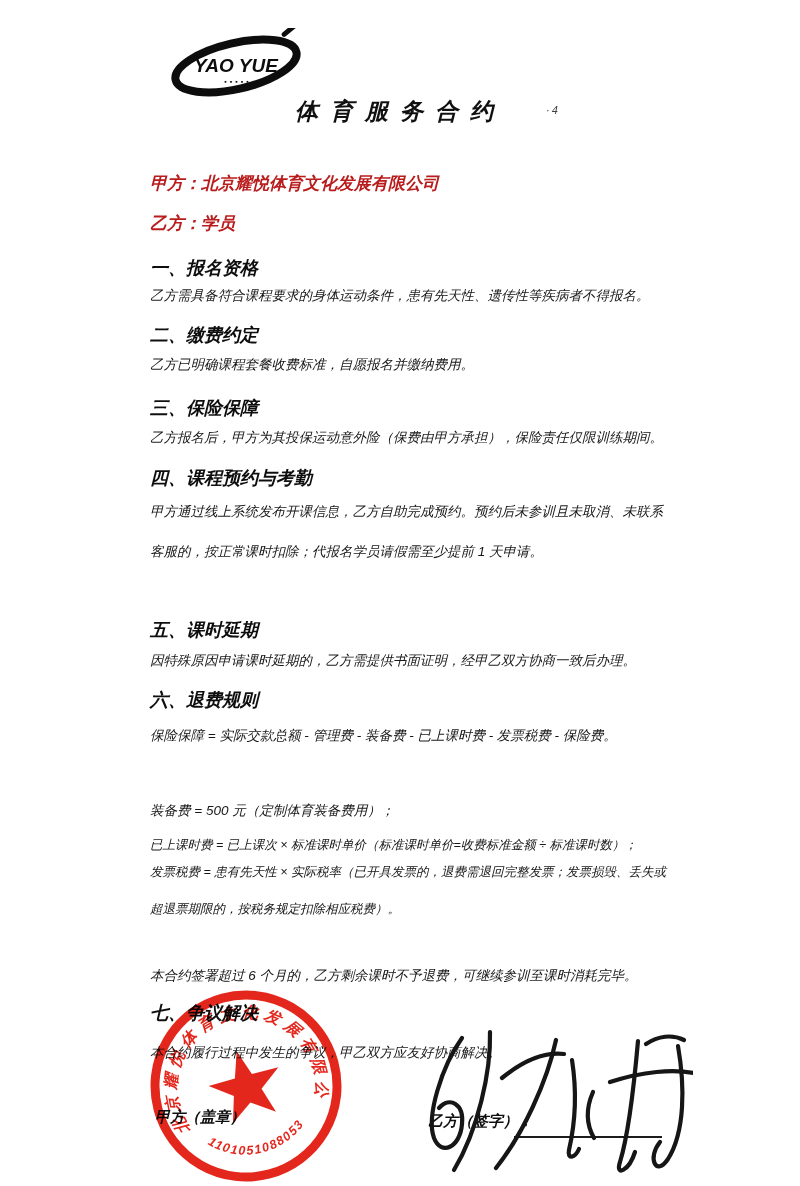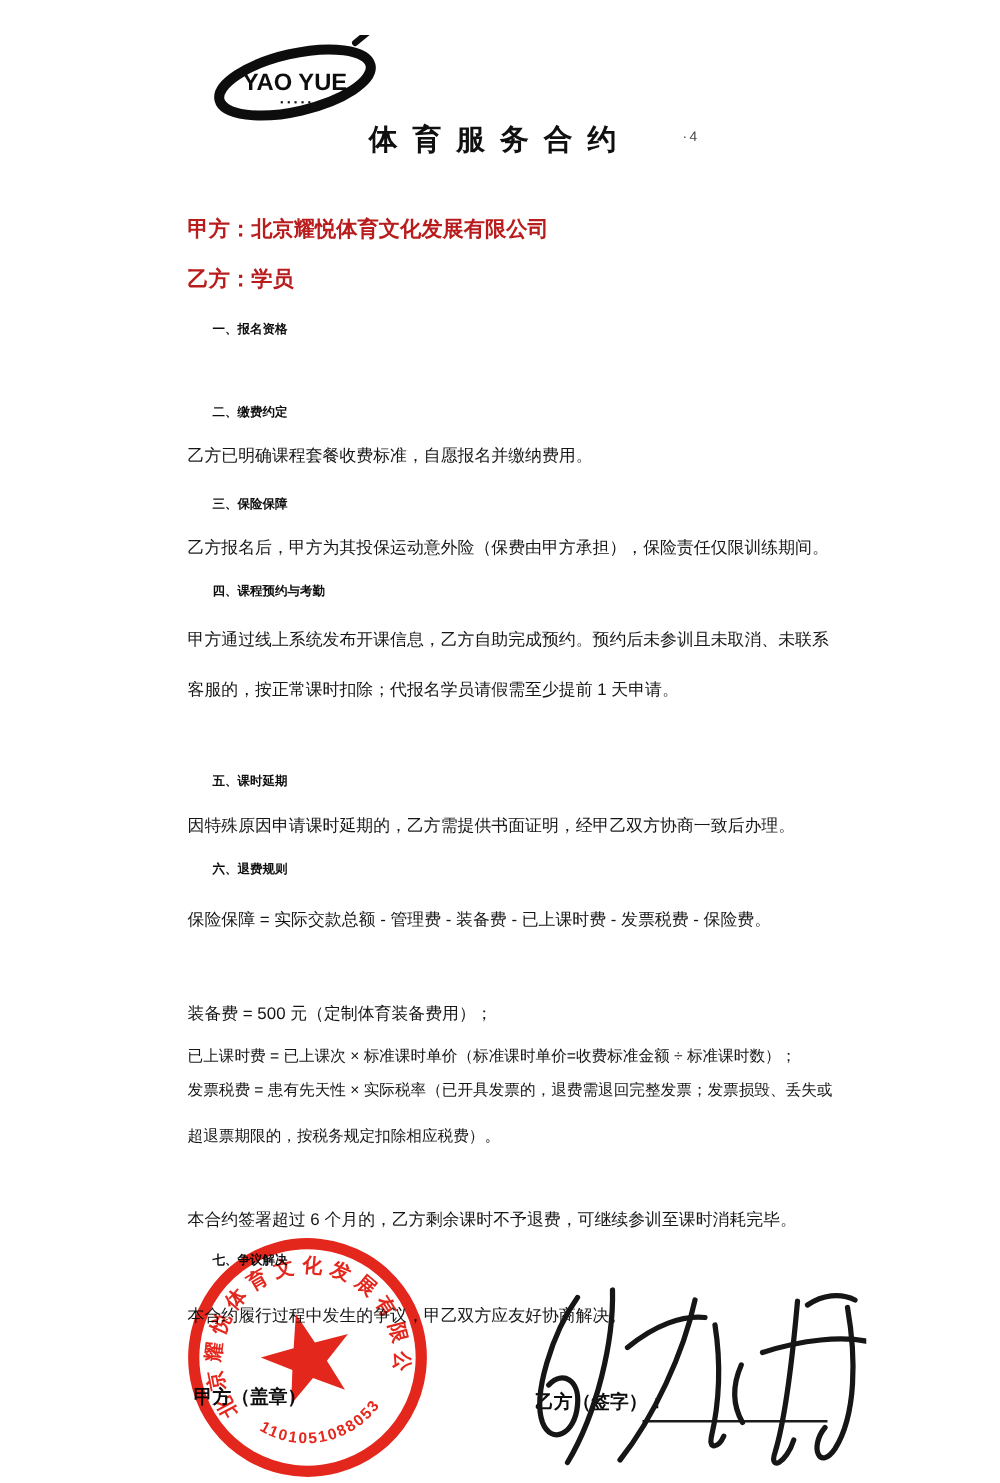--- a/index.html
+++ b/index.html
@@ -7,20 +7,21 @@
   body {
     font-family: "Liberation Sans", "DejaVu Sans", sans-serif;
     color: #141414;
   }
   .page {
     position: relative;
     width: 693px;
     height: 1186px;
     background: #ffffff;
     overflow: hidden;
+    font-style: italic;
   }
   .abs { position: absolute; }
 
   
   .logo { left: 156px; top: 28px; width: 160px; height: 78px; }
 
   
   .doc-title {
     left: 150px; top: 96px; width: 500px;
     text-align: center;
@@ -33,21 +34,21 @@
     font-size: 11px; color: #444;
     letter-spacing: 2px;
   }
 
   
   .party-line { left: 150px; font-size: 17px; font-weight: bold; color: #b91c1c; }
 
   
   .sec-h {
     left: 150px;
-    font-size: 10px; font-weight: bold; color: #0e0e0e; margin-left: 20px;
+    font-size: 18px; font-weight: bold; color: #0e0e0e;
   }
   .sec-p {
     left: 150px; width: 516px;
     font-size: 13.5px; color: #161616;
     line-height: 1.45;
   }
   .p-wide { line-height: 40px; }
   .p-tight { font-size: 12.5px; white-space: nowrap; }
   .p-tax { font-size: 12.5px; line-height: 37px; white-space: normal; }
 
@@ -89,20 +90,21 @@
   <div class="abs title-artifact">·4</div>
 
   <div class="abs party-line" style="top:172px">
     <span>甲方：</span><span>北京耀悦体育文化发展有限公司</span>
   </div>
   <div class="abs party-line" style="top:212px">
     <span>乙方：</span><span>学员</span>
   </div>
 
   <div class="abs sec-h" style="top:256px">一、报名资格</div>
+  <div class="abs sec-p" style="top:286px">乙方需具备符合课程要求的身体运动条件，患有先天性、遗传性等疾病者不得报名。</div>
 
   <div class="abs sec-h" style="top:323px">二、缴费约定</div>
   <div class="abs sec-p" style="top:355px">乙方已明确课程套餐收费标准，自愿报名并缴纳费用。</div>
 
   <div class="abs sec-h" style="top:396px">三、保险保障</div>
   <div class="abs sec-p" style="top:428px">乙方报名后，甲方为其投保运动意外险（保费由甲方承担），保险责任仅限训练期间。</div>
 
   <div class="abs sec-h" style="top:466px">四、课程预约与考勤</div>
   <div class="abs sec-p p-wide" style="top:492px">甲方通过线上系统发布开课信息，乙方自助完成预约。预约后未参训且未取消、未联系客服的，按正常课时扣除；代报名学员请假需至少提前 1 天申请。</div>
 

